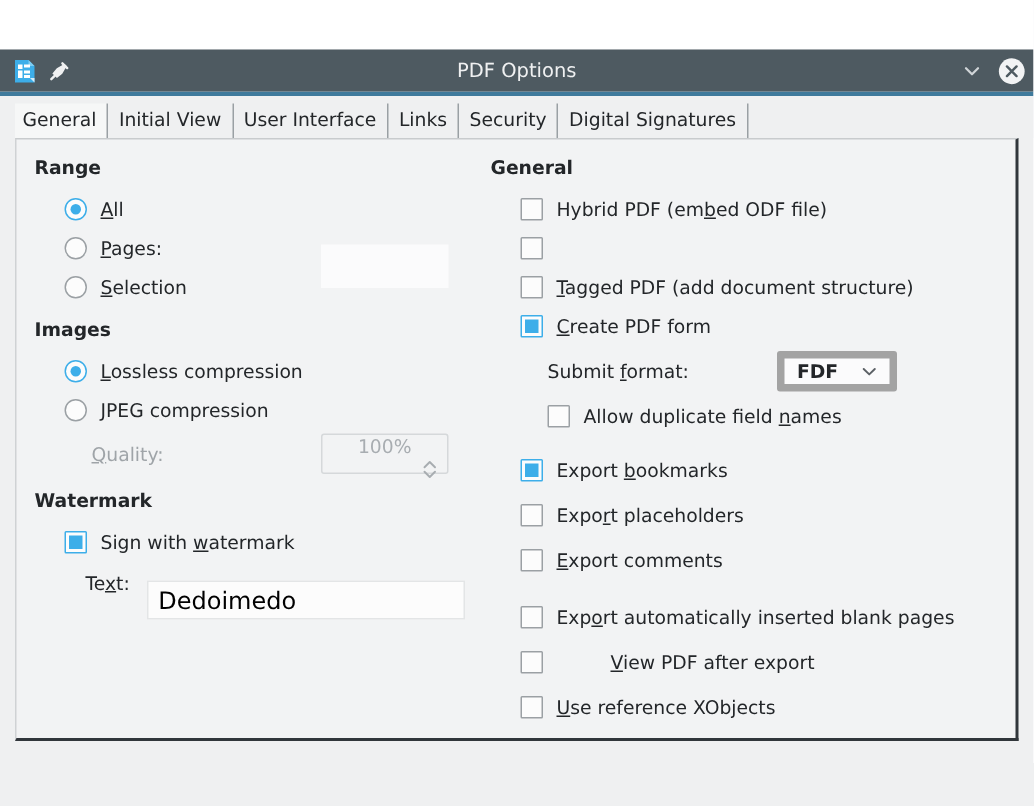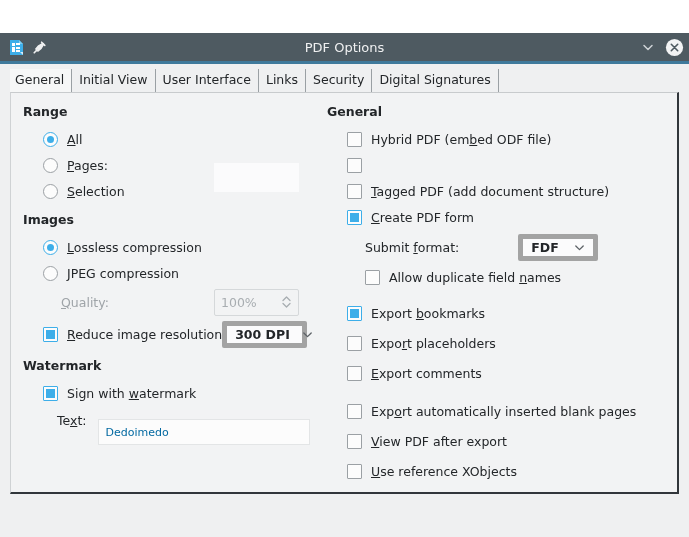--- a/index.html
+++ b/index.html
@@ -184,22 +184,22 @@
 
   
   .textbox {
     background: #fcfcfc;
     border: 1px solid #e3e5e6;
     height: 25px;
     box-sizing: border-box;
     display: flex;
     align-items: center;
     padding: 0 7px;
-    font-size: 11px;
-    color: #0369a1;
+    font-size: 16px;
+    color: #000000;
     margin-top: 24px;
   }
   .pages-box {
     width: 85px;
     height: 29px;
     background: #fbfbfc;
     border: none;
     margin-left: auto;
     margin-right: 22px;
   }
@@ -375,43 +375,31 @@
         <span class="label"><u>L</u>ossless compression</span>
       </div>
 
       <div class="row">
         <span class="radio"></span>
         <span class="label"><u>J</u>PEG compression</span>
       </div>
 
       <div class="row" style="margin-left:38px;height:32px;">
         <span class="label dim"><u>Q</u>uality:</span>
-        <span class="spinbox" style="margin-left:auto;margin-right:22px;">
+        <span class="spinbox" style="margin-left:auto;margin-right:22px;flex-direction:column;">
           <span>100%</span>
           <span class="spin-arrows">
             <svg width="11" height="16" viewBox="0 0 11 16">
               <path d="M2 6.5 L5.5 3 L9 6.5" stroke="#a8adb1" stroke-width="1.3" fill="none" stroke-linecap="round" stroke-linejoin="round"></path>
               <path d="M2 9.5 L5.5 13 L9 9.5" stroke="#a8adb1" stroke-width="1.3" fill="none" stroke-linecap="round" stroke-linejoin="round"></path>
             </svg>
           </span>
         </span>
       </div>
 
-      <div class="row" style="height:32px;">
-        <span class="cb on"></span>
-        <span class="label"><u>R</u>educe image resolution</span>
-        <span class="combo combo-dpi" style="margin-left:auto;margin-right:22px;">
-          <span>300 DPI</span>
-          <span class="chev">
-            <svg width="11" height="11" viewBox="0 0 11 11">
-              <path d="M1.8 4 L5.5 7.6 L9.2 4" stroke="#5c6166" stroke-width="1.3" fill="none" stroke-linecap="round" stroke-linejoin="round"></path>
-            </svg>
-          </span>
-        </span>
-      </div>
 
       <div class="gap-sm"></div>
       <div class="group-title">Watermark</div>
 
       <div class="row">
         <span class="cb on"></span>
         <span class="label">Sign with <u>w</u>atermark</span>
       </div>
 
       <div class="watermark-text-row">
@@ -478,21 +466,21 @@
         <span class="label"><u>E</u>xport comments</span>
       </div>
 
       <div class="gap-sm"></div>
 
       <div class="row" style="height:30px;">
         <span class="cb"></span>
         <span class="label">Exp<u>o</u>rt automatically inserted blank pages</span>
       </div>
 
-      <div class="row" style="height:30px;">
+      <div class="row" style="height:30px;gap:36px;">
         <span class="cb"></span>
         <span class="label"><u>V</u>iew PDF after export</span>
       </div>
 
       <div class="row" style="height:30px;">
         <span class="cb"></span>
         <span class="label"><u>U</u>se reference XObjects</span>
       </div>
 
     </div>

